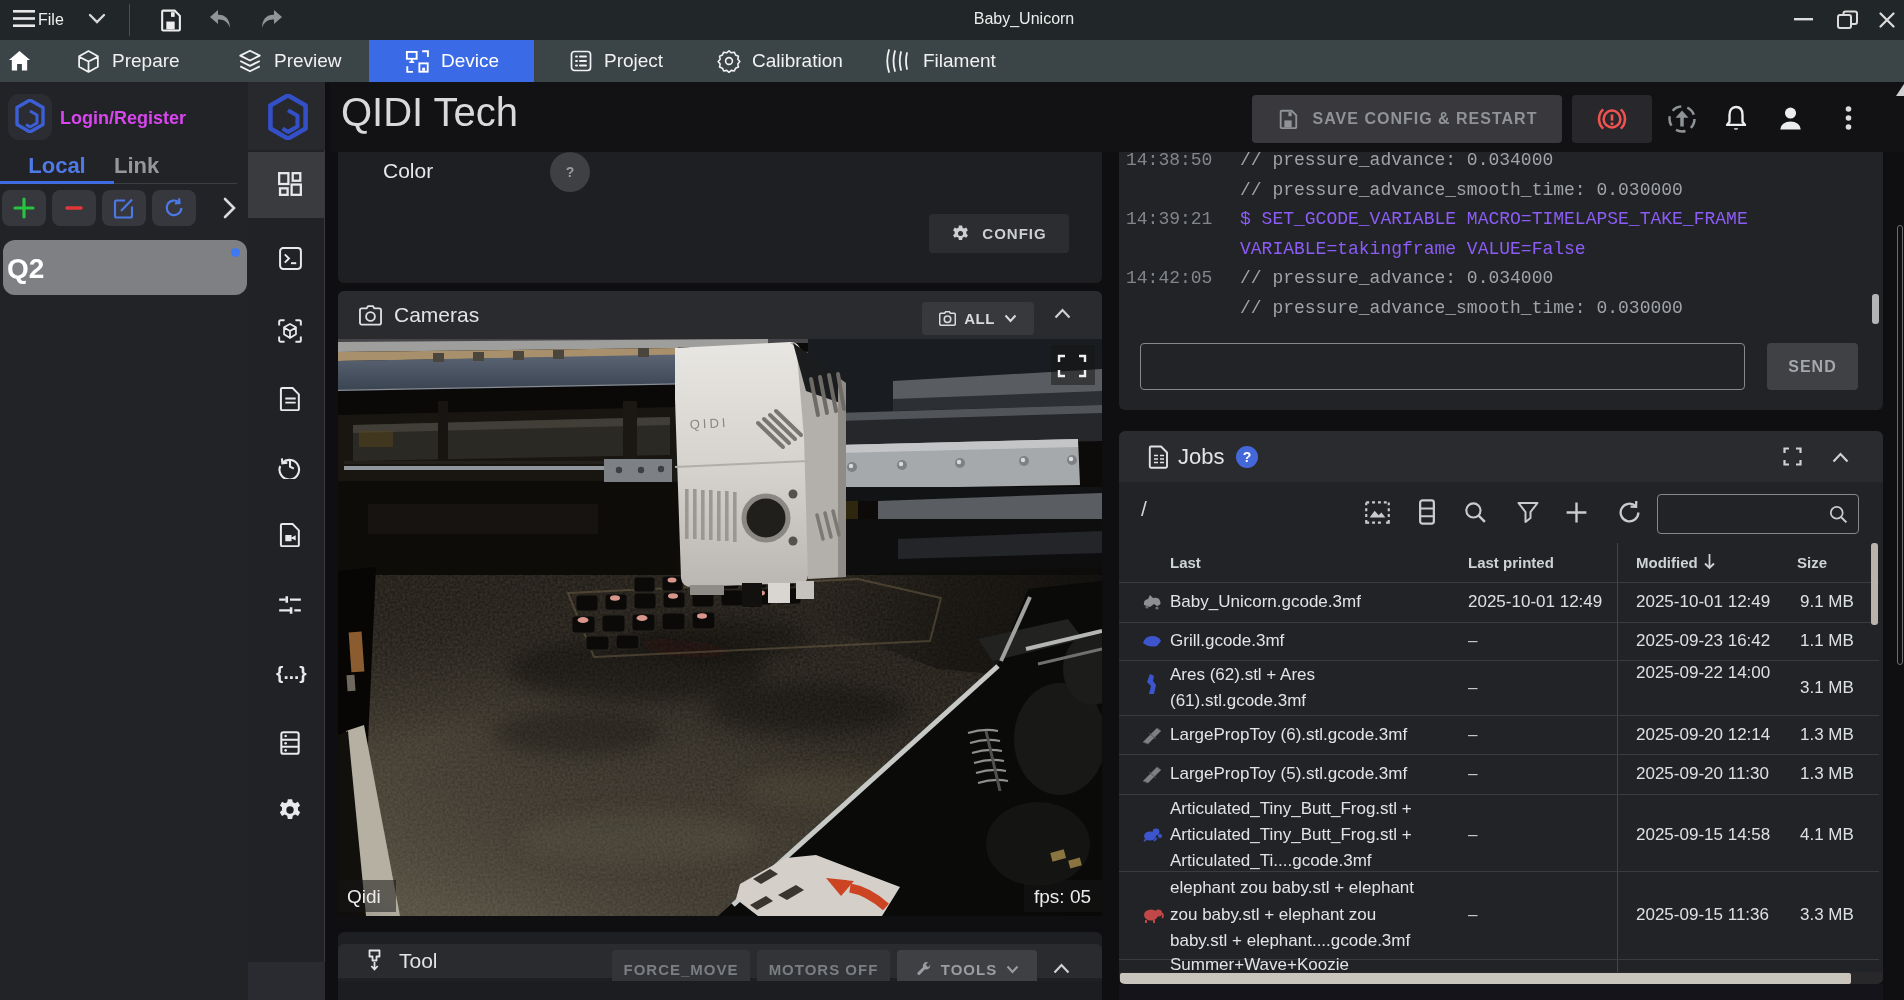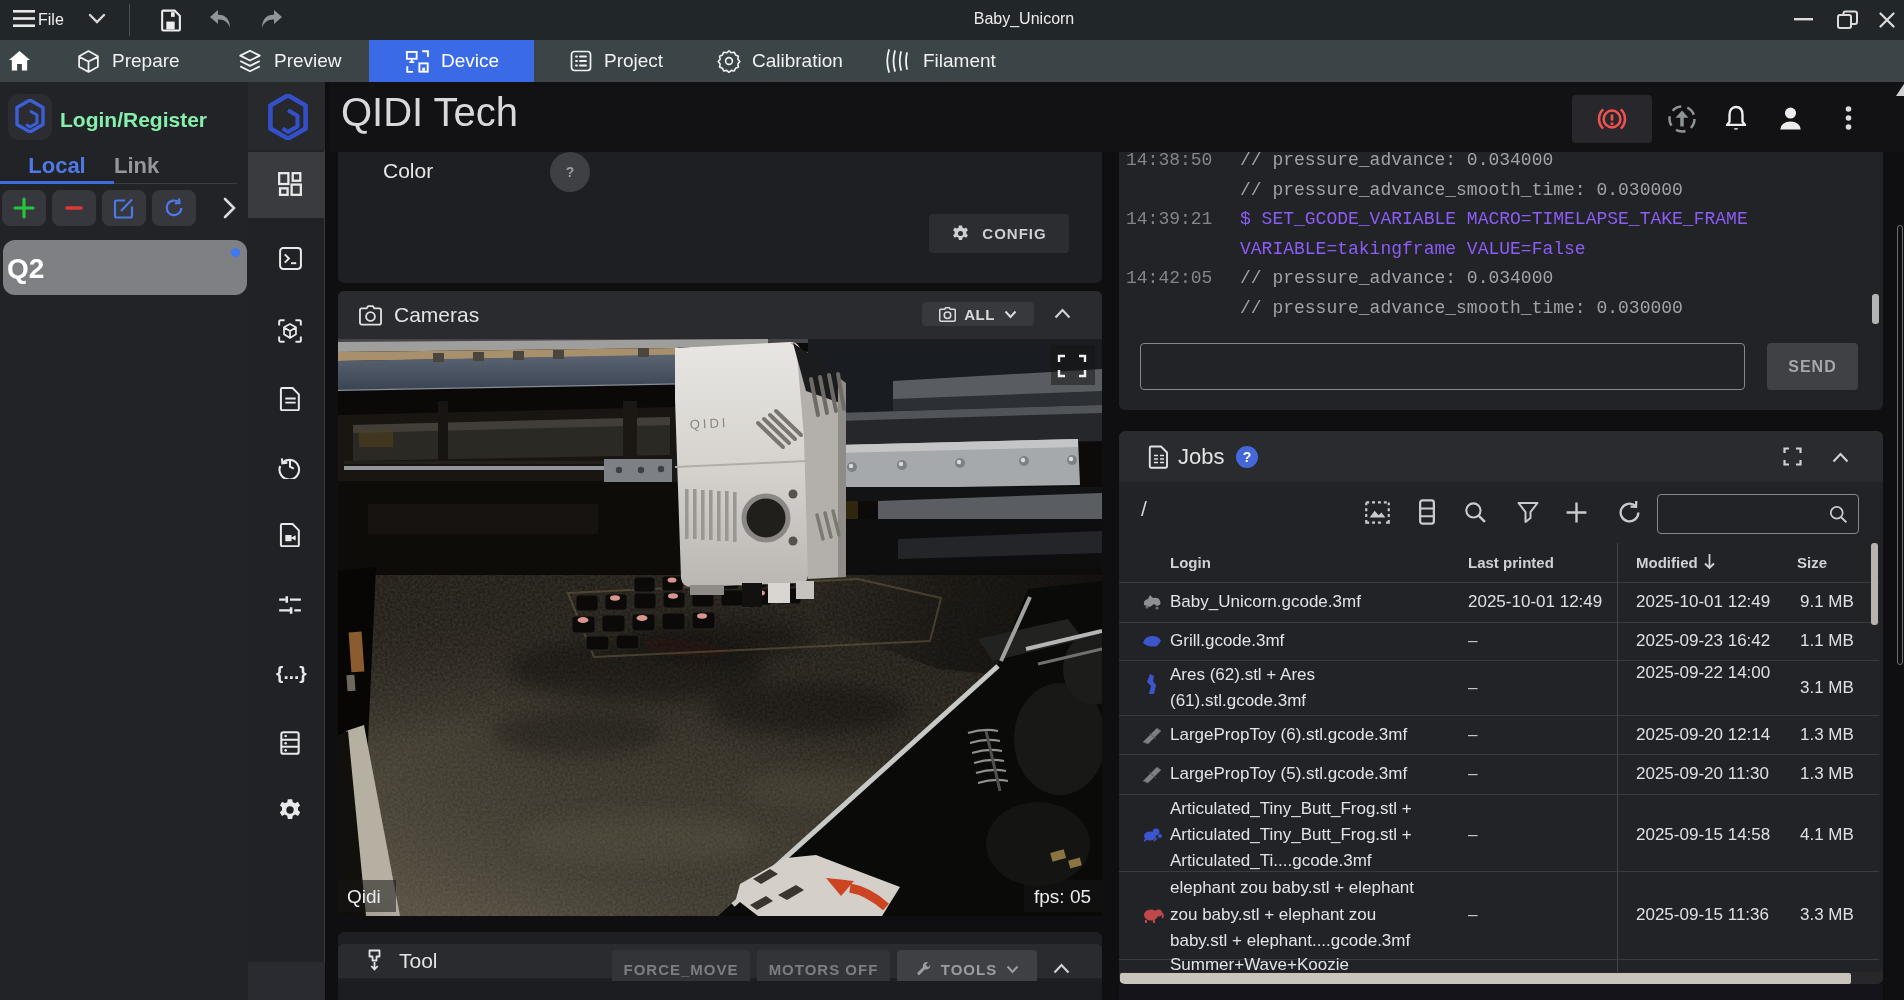--- a/index.html
+++ b/index.html
@@ -122,21 +122,21 @@
       <span>Filament</span>
     </div>
   </div>
 
   <div class="abs" id="sidebar">
     <div class="abs" style="left:8px;top:12px;width:44px;height:46px;border-radius:11px;background:#2c2d32"></div>
     <svg class="abs" style="left:15px;top:17px" width="30" height="34" viewBox="0 0 30 34">
       <path d="M15 1 L28 8.5 V25.5 L15 33 L2 25.5 V8.5 Z" fill="none" stroke="#3c5fd6" stroke-width="3.4" stroke-linejoin="round"></path>
       <path d="M15 12 L22 16 V24 L15 28 L11 25.5" fill="none" stroke="#3c5fd6" stroke-width="3" stroke-linejoin="round"></path>
     </svg>
-    <div class="abs" style="left:60px;top:26px;font-size:21px;font-weight:bold;color:#86efac">Login/Register</div>
+    <div class="abs" style="left:60px;top:26px;font-size:18px;font-weight:bold;color:#d946ef">Login/Register</div>
     <div class="abs" style="left:0;top:101px;width:237px;height:1px;background:#3d3e42"></div>
     <div class="abs" style="left:0;top:99px;width:114px;height:3px;background:#3f6ce0"></div>
     <div class="abs" style="left:0;top:71px;width:114px;text-align:center;font-size:22px;font-weight:bold;color:#5079e8">Local</div>
     <div class="abs" style="left:114px;top:71px;width:120px;font-size:22px;font-weight:bold;color:#96979b">Link</div>
     <div class="abs" style="left:2px;top:108px;width:44px;height:36px;border-radius:8px;background:#37383d">
       <svg style="margin:7px 0 0 11px" width="22" height="22" viewBox="0 0 22 22">
           <path d="M11 2 V20 M2 11 H20" stroke="#27c340" stroke-width="3.2" stroke-linecap="round"></path>
         </svg>
     </div>
     <div class="abs" style="left:52px;top:108px;width:44px;height:36px;border-radius:8px;background:#37383d">
@@ -224,20 +224,28 @@
     <svg class="abs" style="left:29px;top:715px" width="26" height="26" viewBox="0 0 24 24">
       <path d="M10 2 h4 l.6 2.8 2.2 1 2.5 -1.4 2 3.4 -2 2 .1 2.4 2 1.9 -2 3.4 -2.6 -1.3 -2.2 1.2 -.6 2.8 h-4 l-.6 -2.8 -2.2 -1.2 -2.6 1.3 -2 -3.4 2 -1.9 .1 -2.4 -2 -2 2 -3.4 2.5 1.4 2.2 -1 Z" fill="#e8e9ea"></path>
       <circle cx="12" cy="12" r="3.4" fill="#1e1f23"></circle>
     </svg>
     <div class="abs" style="left:0;top:880px;width:77px;height:38px;background:#2a2b30"></div>
   </div>
 
   <div class="abs" id="main"></div>
   <div class="abs" id="mainhdr">
     <div class="abs" style="left:11px;top:8px;font-size:40px;color:#d9d9db">QIDI Tech</div>
+    <div class="btn" style="left:922px;top:13px;width:310px;height:48px;background:#39393d;color:#8f9296;font-size:16px;letter-spacing:1px">
+      <svg style="margin-right:14px" width="22" height="22" viewBox="0 0 24 24">
+          <path d="M5 3 h11 l5 5 v13 a1 1 0 0 1 -1 1 H5 a1 1 0 0 1 -1 -1 V4 a1 1 0 0 1 1 -1 z" fill="none" stroke="#8f9296" stroke-width="2"></path>
+          <rect x="8" y="13.5" width="8" height="7.5" fill="#8f9296"></rect>
+          <rect x="12.5" y="4.5" width="3.5" height="4.5" fill="#8f9296"></rect>
+        </svg>
+      SAVE CONFIG &amp; RESTART
+    </div>
     <div class="btn" style="left:1242px;top:13px;width:80px;height:48px;background:#28282c">
       <svg width="32" height="32" viewBox="0 0 24 24">
         <circle cx="12" cy="12" r="6.3" fill="none" stroke="#ef5350" stroke-width="1.9"></circle>
         <rect x="11" y="8.6" width="2" height="4.6" fill="#ef5350"></rect>
           <rect x="11" y="14.6" width="2" height="2" fill="#ef5350"></rect>
         <path d="M5.4 4.8 A9.8 9.8 0 0 0 5.4 19.2 M18.6 4.8 A9.8 9.8 0 0 1 18.6 19.2" fill="none" stroke="#ef5350" stroke-width="1.9"></path>
       </svg>
     </div>
     <svg class="abs" style="left:1337px;top:22px" width="30" height="30" viewBox="0 0 24 24">
       <circle cx="12" cy="12" r="10" fill="none" stroke="#8e9396" stroke-width="2" stroke-dasharray="7.8 5"></circle>
@@ -271,21 +279,21 @@
     </div>
   </div>
 
   <div class="card" style="left:338px;top:291px;width:764px;height:625px">
     <div class="cardhdr" style="top:0">
       <svg style="margin:0 12px 0 21px" width="23" height="21" viewBox="0 0 24 21">
         <path d="M8 3 L9.5 .8 h5 L16 3 h5 a2 2 0 0 1 2 2 v13 a2 2 0 0 1 -2 2 H3 a2 2 0 0 1 -2 -2 V5 a2 2 0 0 1 2 -2 Z" fill="none" stroke="#dfe0e2" stroke-width="1.9"></path>
         <circle cx="12" cy="11.5" r="4.6" fill="none" stroke="#dfe0e2" stroke-width="1.9"></circle>
       </svg>
       Cameras
-      <div class="btn" style="left:584px;top:11px;width:112px;height:24px;background:#38393d;color:#d9dadc;font-size:15px">
+      <div class="btn" style="left:584px;top:11px;width:112px;height:33px;background:#38393d;color:#d9dadc;font-size:15px">
         <svg style="margin-right:8px" width="17" height="15" viewBox="0 0 24 21">
             <path d="M8 3 L9.5 .8 h5 L16 3 h5 a2 2 0 0 1 2 2 v13 a2 2 0 0 1 -2 2 H3 a2 2 0 0 1 -2 -2 V5 a2 2 0 0 1 2 -2 Z" fill="none" stroke="#d9dadc" stroke-width="2.2"></path>
             <circle cx="12" cy="11.5" r="4.6" fill="none" stroke="#d9dadc" stroke-width="2.2"></circle>
           </svg>
         ALL
         <svg style="margin-left:9px" width="13" height="9" viewBox="0 0 13 9">
             <path d="M1.5 1.5 L6.5 7 L11.5 1.5" stroke="#d9dadc" stroke-width="2" fill="none"></path>
           </svg>
       </div>
       <svg class="abs" style="left:716px;top:17px" width="17" height="11" viewBox="0 0 17 11">
@@ -630,21 +638,21 @@
       <path d="M20.5 12 a8.5 8.5 0 1 1 -2.6 -6.1" fill="none" stroke="#c9cbcd" stroke-width="2.2"></path>
       <path d="M18.5 1 L18.3 6.5 L13 6.3" fill="none" stroke="#c9cbcd" stroke-width="2.2"></path>
     </svg>
     <div class="abs" style="left:538px;top:63px;width:202px;height:40px;border:1px solid #85878b;border-radius:4px">
       <svg style="position:absolute;right:9px;top:9px" width="21" height="21" viewBox="0 0 24 24">
           <circle cx="10" cy="10" r="6.8" fill="none" stroke="#c9cbcd" stroke-width="2"></circle>
           <path d="M15 15 L21 21" stroke="#c9cbcd" stroke-width="2.4"></path>
         </svg>
     </div>
 
-    <div class="abs" style="left:51px;top:123px;font-size:15px;font-weight:bold;color:#cfd2d5">Login</div>
+    <div class="abs" style="left:51px;top:123px;font-size:15px;font-weight:bold;color:#cfd2d5">Last</div>
     <div class="abs" style="left:349px;top:123px;font-size:15px;font-weight:bold;color:#cfd2d5">Last printed</div>
     <div class="abs" style="left:517px;top:123px;font-size:15px;font-weight:bold;color:#cfd2d5">Modified</div>
     <svg class="abs" style="left:584px;top:122px" width="13" height="17" viewBox="0 0 13 17">
         <path d="M6.5 1 V14 M2 10.5 L6.5 15 L11 10.5" stroke="#cfd2d5" stroke-width="1.8" fill="none"></path>
       </svg>
     <div class="abs" style="left:678px;top:123px;font-size:15px;font-weight:bold;color:#cfd2d5">Size</div>
     <div class="abs" style="left:498px;top:112px;width:1px;height:430px;background:#434449"></div>
     <div id="jobtable" style="position:absolute;left:0;top:0;width:100%;height:100%;font-size:17px;color:#e2e3e6">
       <div class="abs rowsep" style="top:151px"></div>
       <div class="abs rowsep" style="top:191px"></div>

